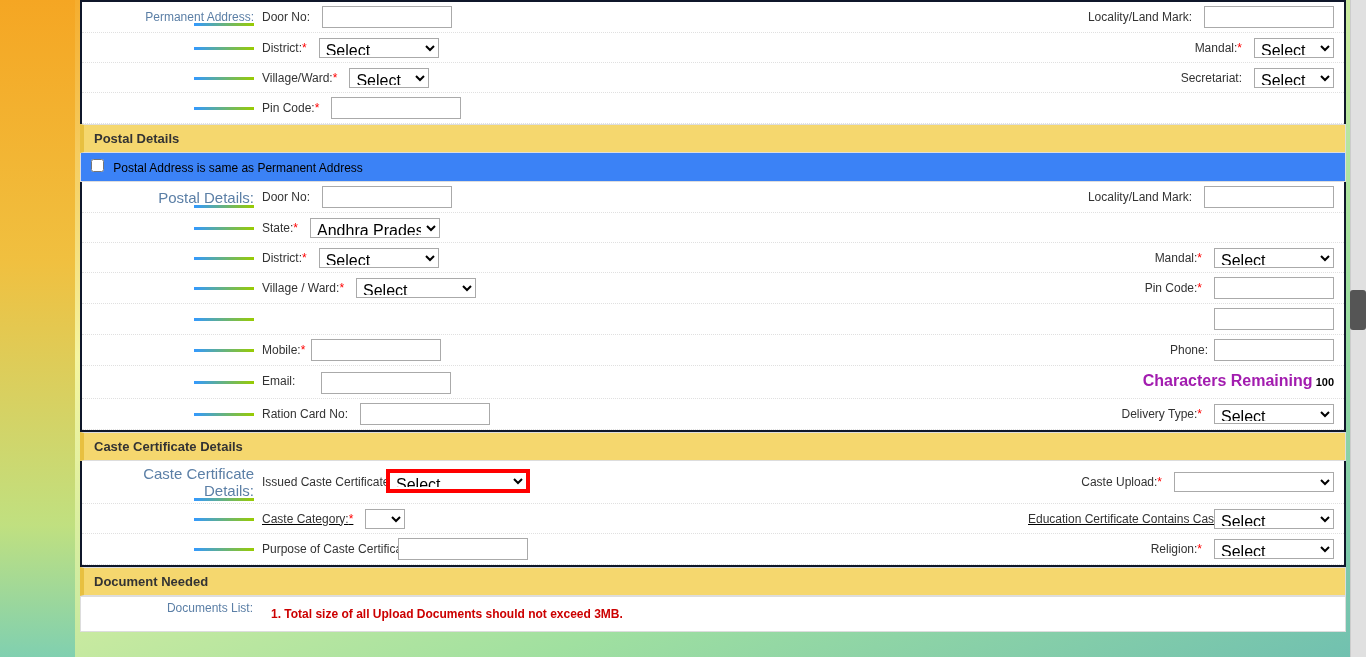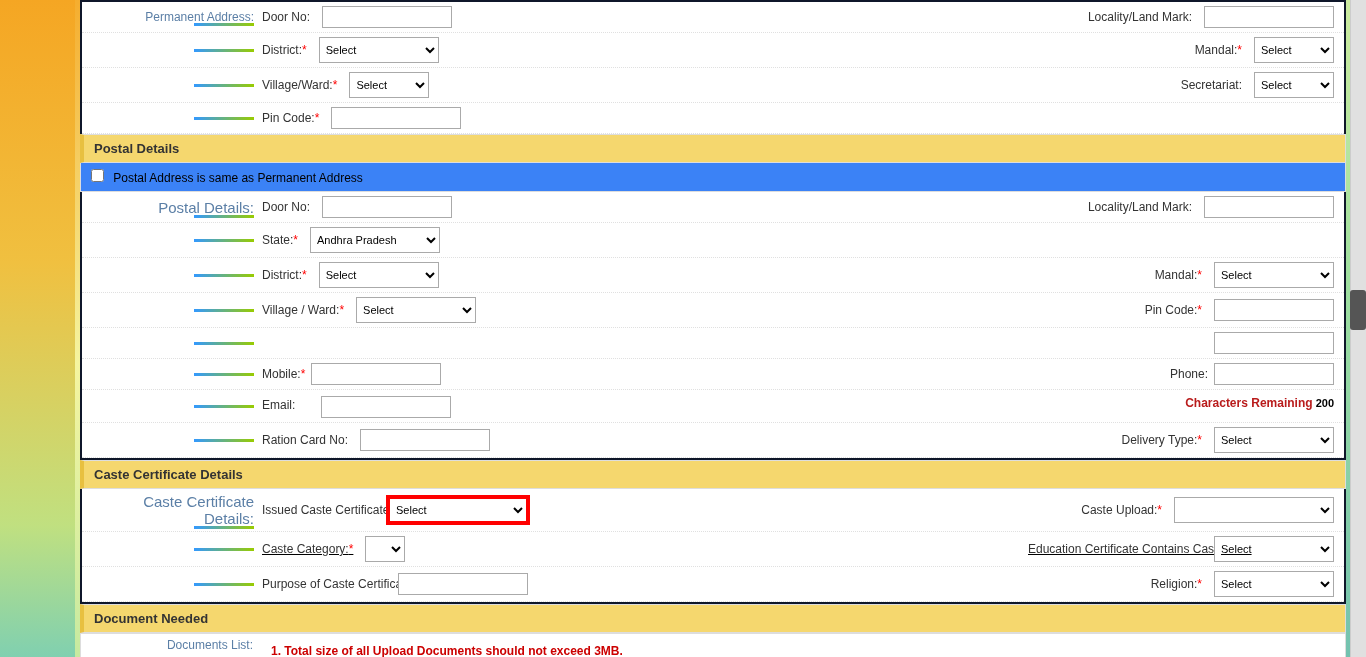--- a/index.html
+++ b/index.html
@@ -77,22 +77,22 @@
     input[type="text"], input[type="email"] {
       border: 1px solid #aaa;
       padding: 2px 4px;
       font-size: 12px;
       height: 22px;
       background: #fff;
     }
     select {
       border: 1px solid #aaa;
       padding: 2px 2px;
-      font-size: 11px;
-      height: 26px;
+      font-size: 16px;
+      height: 20px;
       background: #fff;
     }
     textarea {
       border: 1px solid #aaa;
       padding: 2px 4px;
       font-size: 12px;
       resize: none;
       background: #fff;
     }
     
@@ -137,22 +137,22 @@
       border: 1px solid #ddd;
     }
     .docs-info {
       padding: 6px 10px;
       font-size: 12px;
       color: #c00;
       font-weight: bold;
     }
     
     .char-remaining {
-      font-size: 12px;
-      color: #b91c1c;
+      font-size: 16px;
+      color: #a21caf;
       font-weight: bold;
     }
     .char-count {
       color: #000;
       font-weight: bold;
     }
   </style>
 </head>
 <body>
 
@@ -296,21 +296,21 @@
 
     <div class="two-col-row">
       <div class="perm-label-col"></div>
       <div style="display:flex; align-items:flex-start; flex:1; gap:20px;">
         <span class="field-label" style="padding-top:4px;">Email:</span>
         <input type="text" style="width: 130px; margin-top: 2px;">
         <span style="flex:1;"></span>
         <div style="display:flex; flex-direction:column;">
           <div style="text-align:right; font-size:11px; padding-top:2px;">
             <span class="char-remaining">Characters Remaining</span>
-            <span class="char-count">200</span>
+            <span class="char-count">100</span>
           </div>
         </div>
       </div>
     </div>
 
     <div class="two-col-row">
       <div class="perm-label-col"></div>
       <div style="display:flex; align-items:center; flex:1; gap:6px;">
         <span class="field-label">Ration Card No:</span>
         <input type="text" style="width: 130px;">

